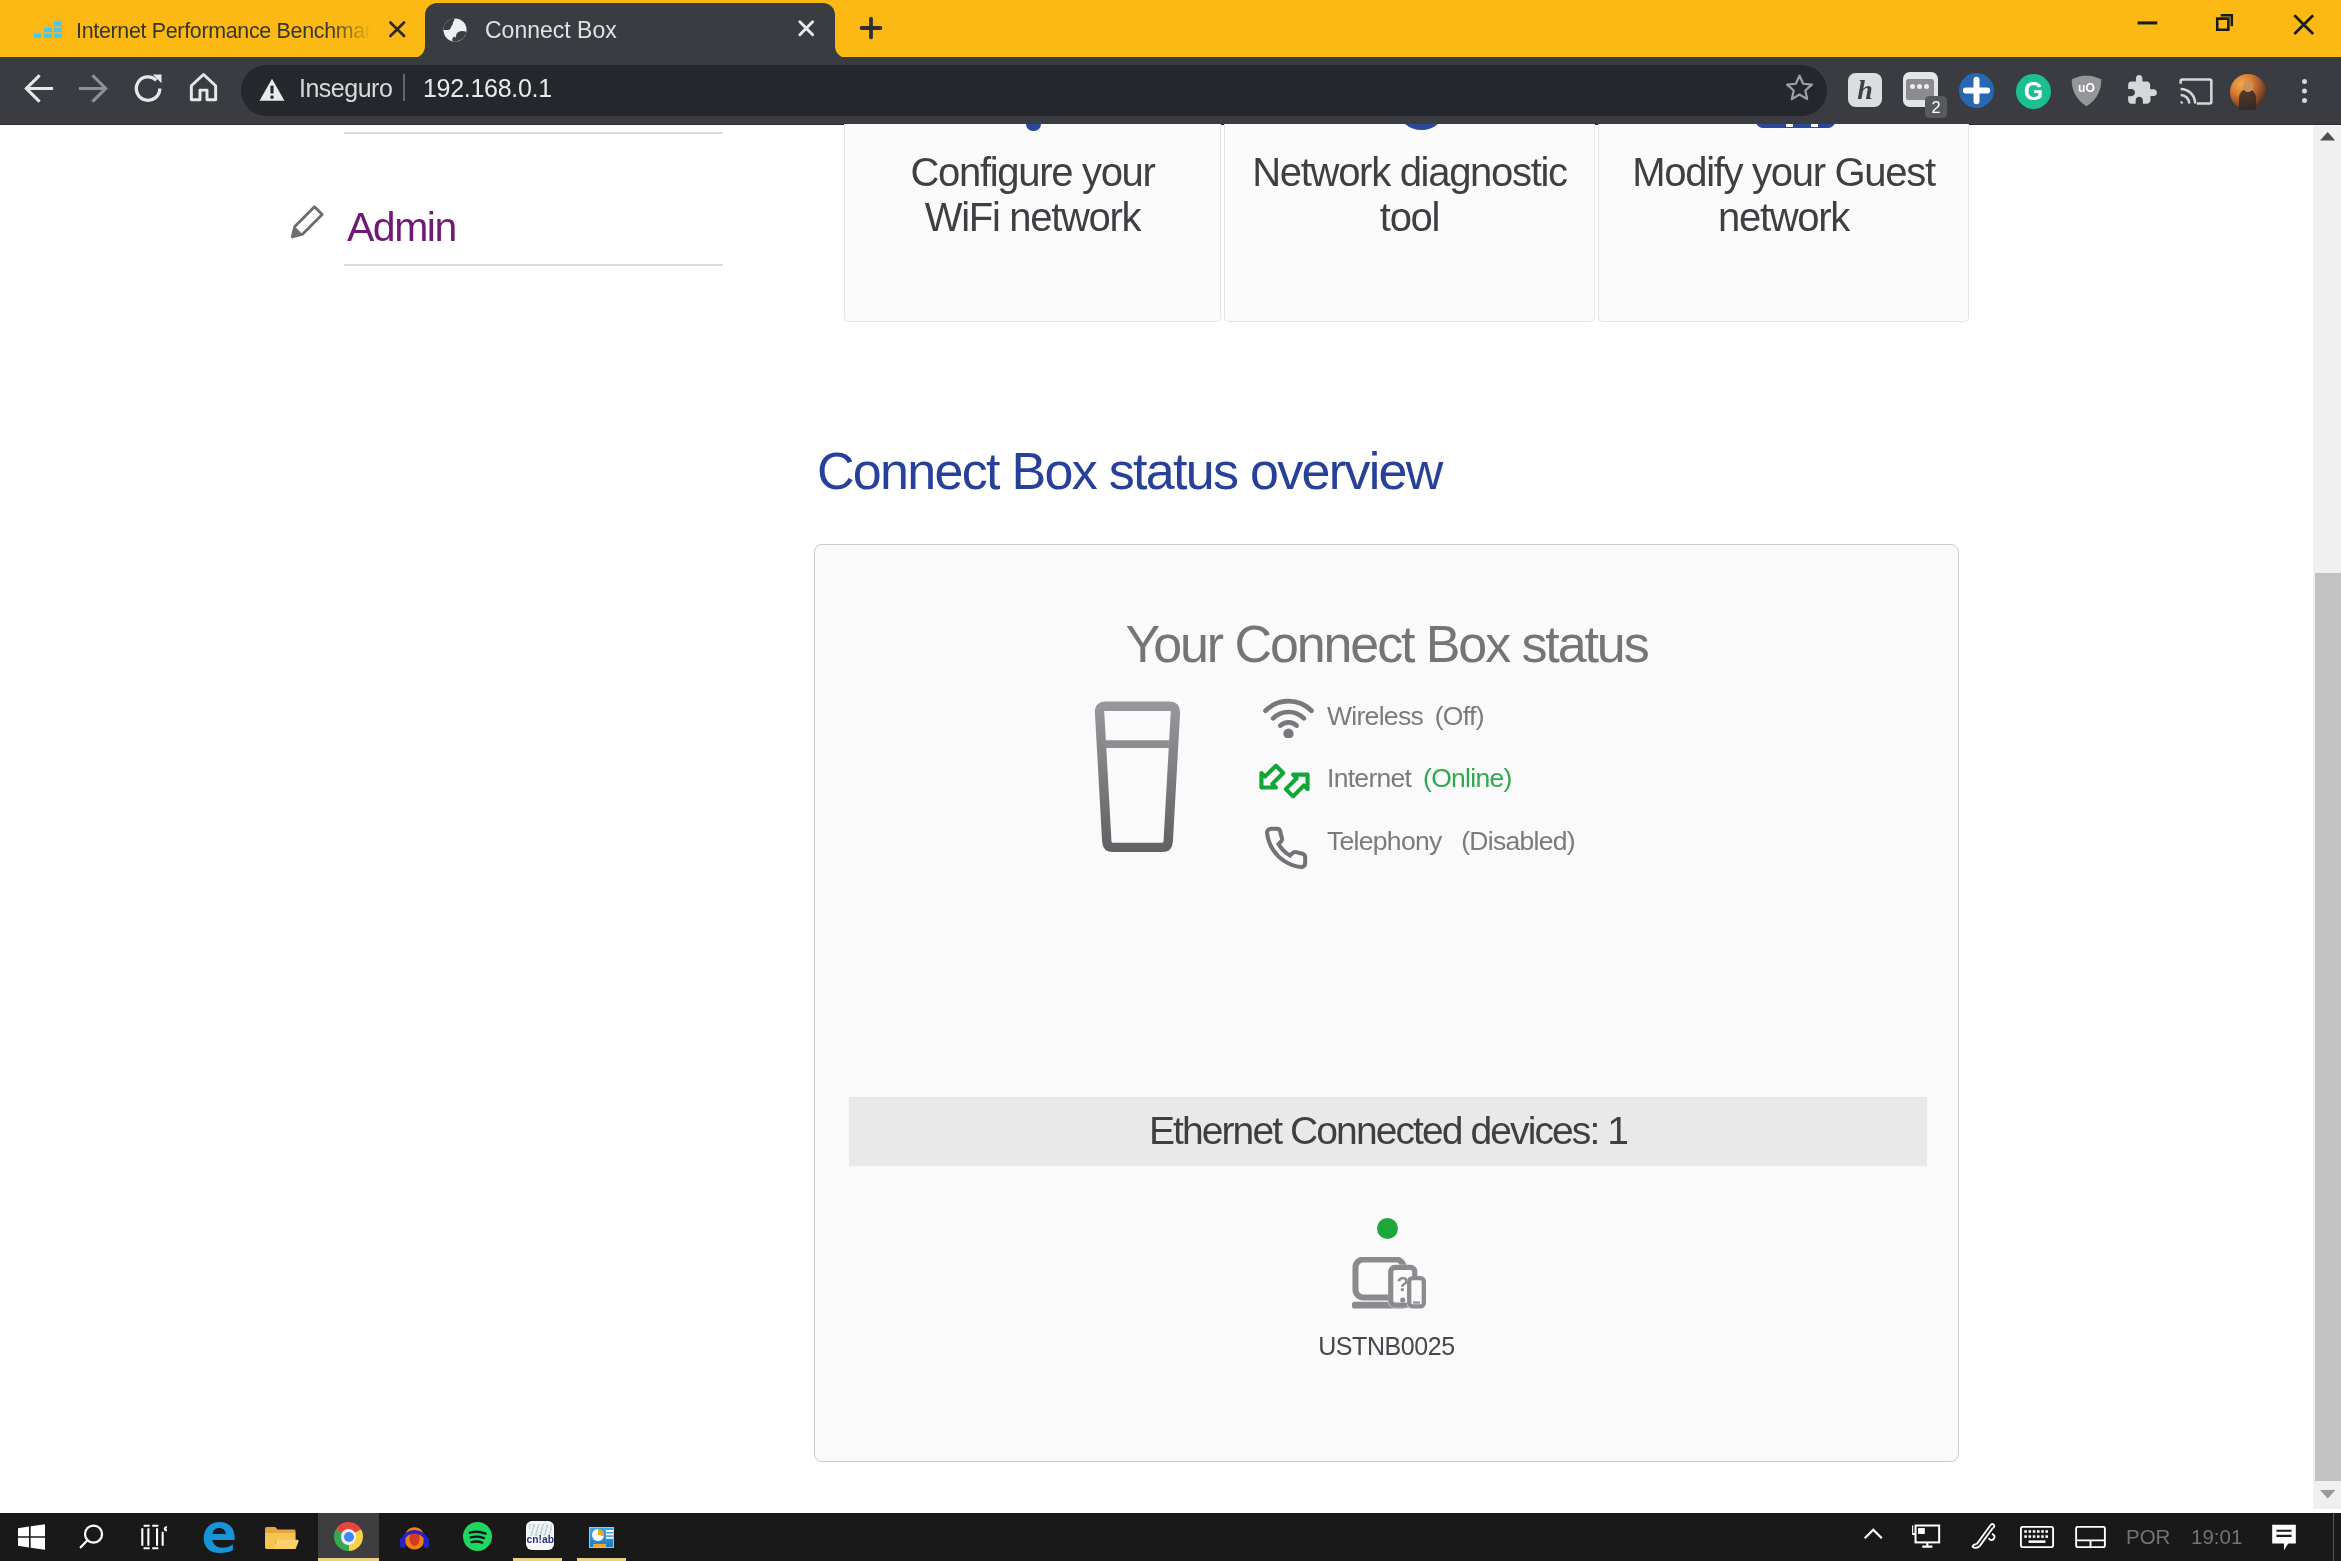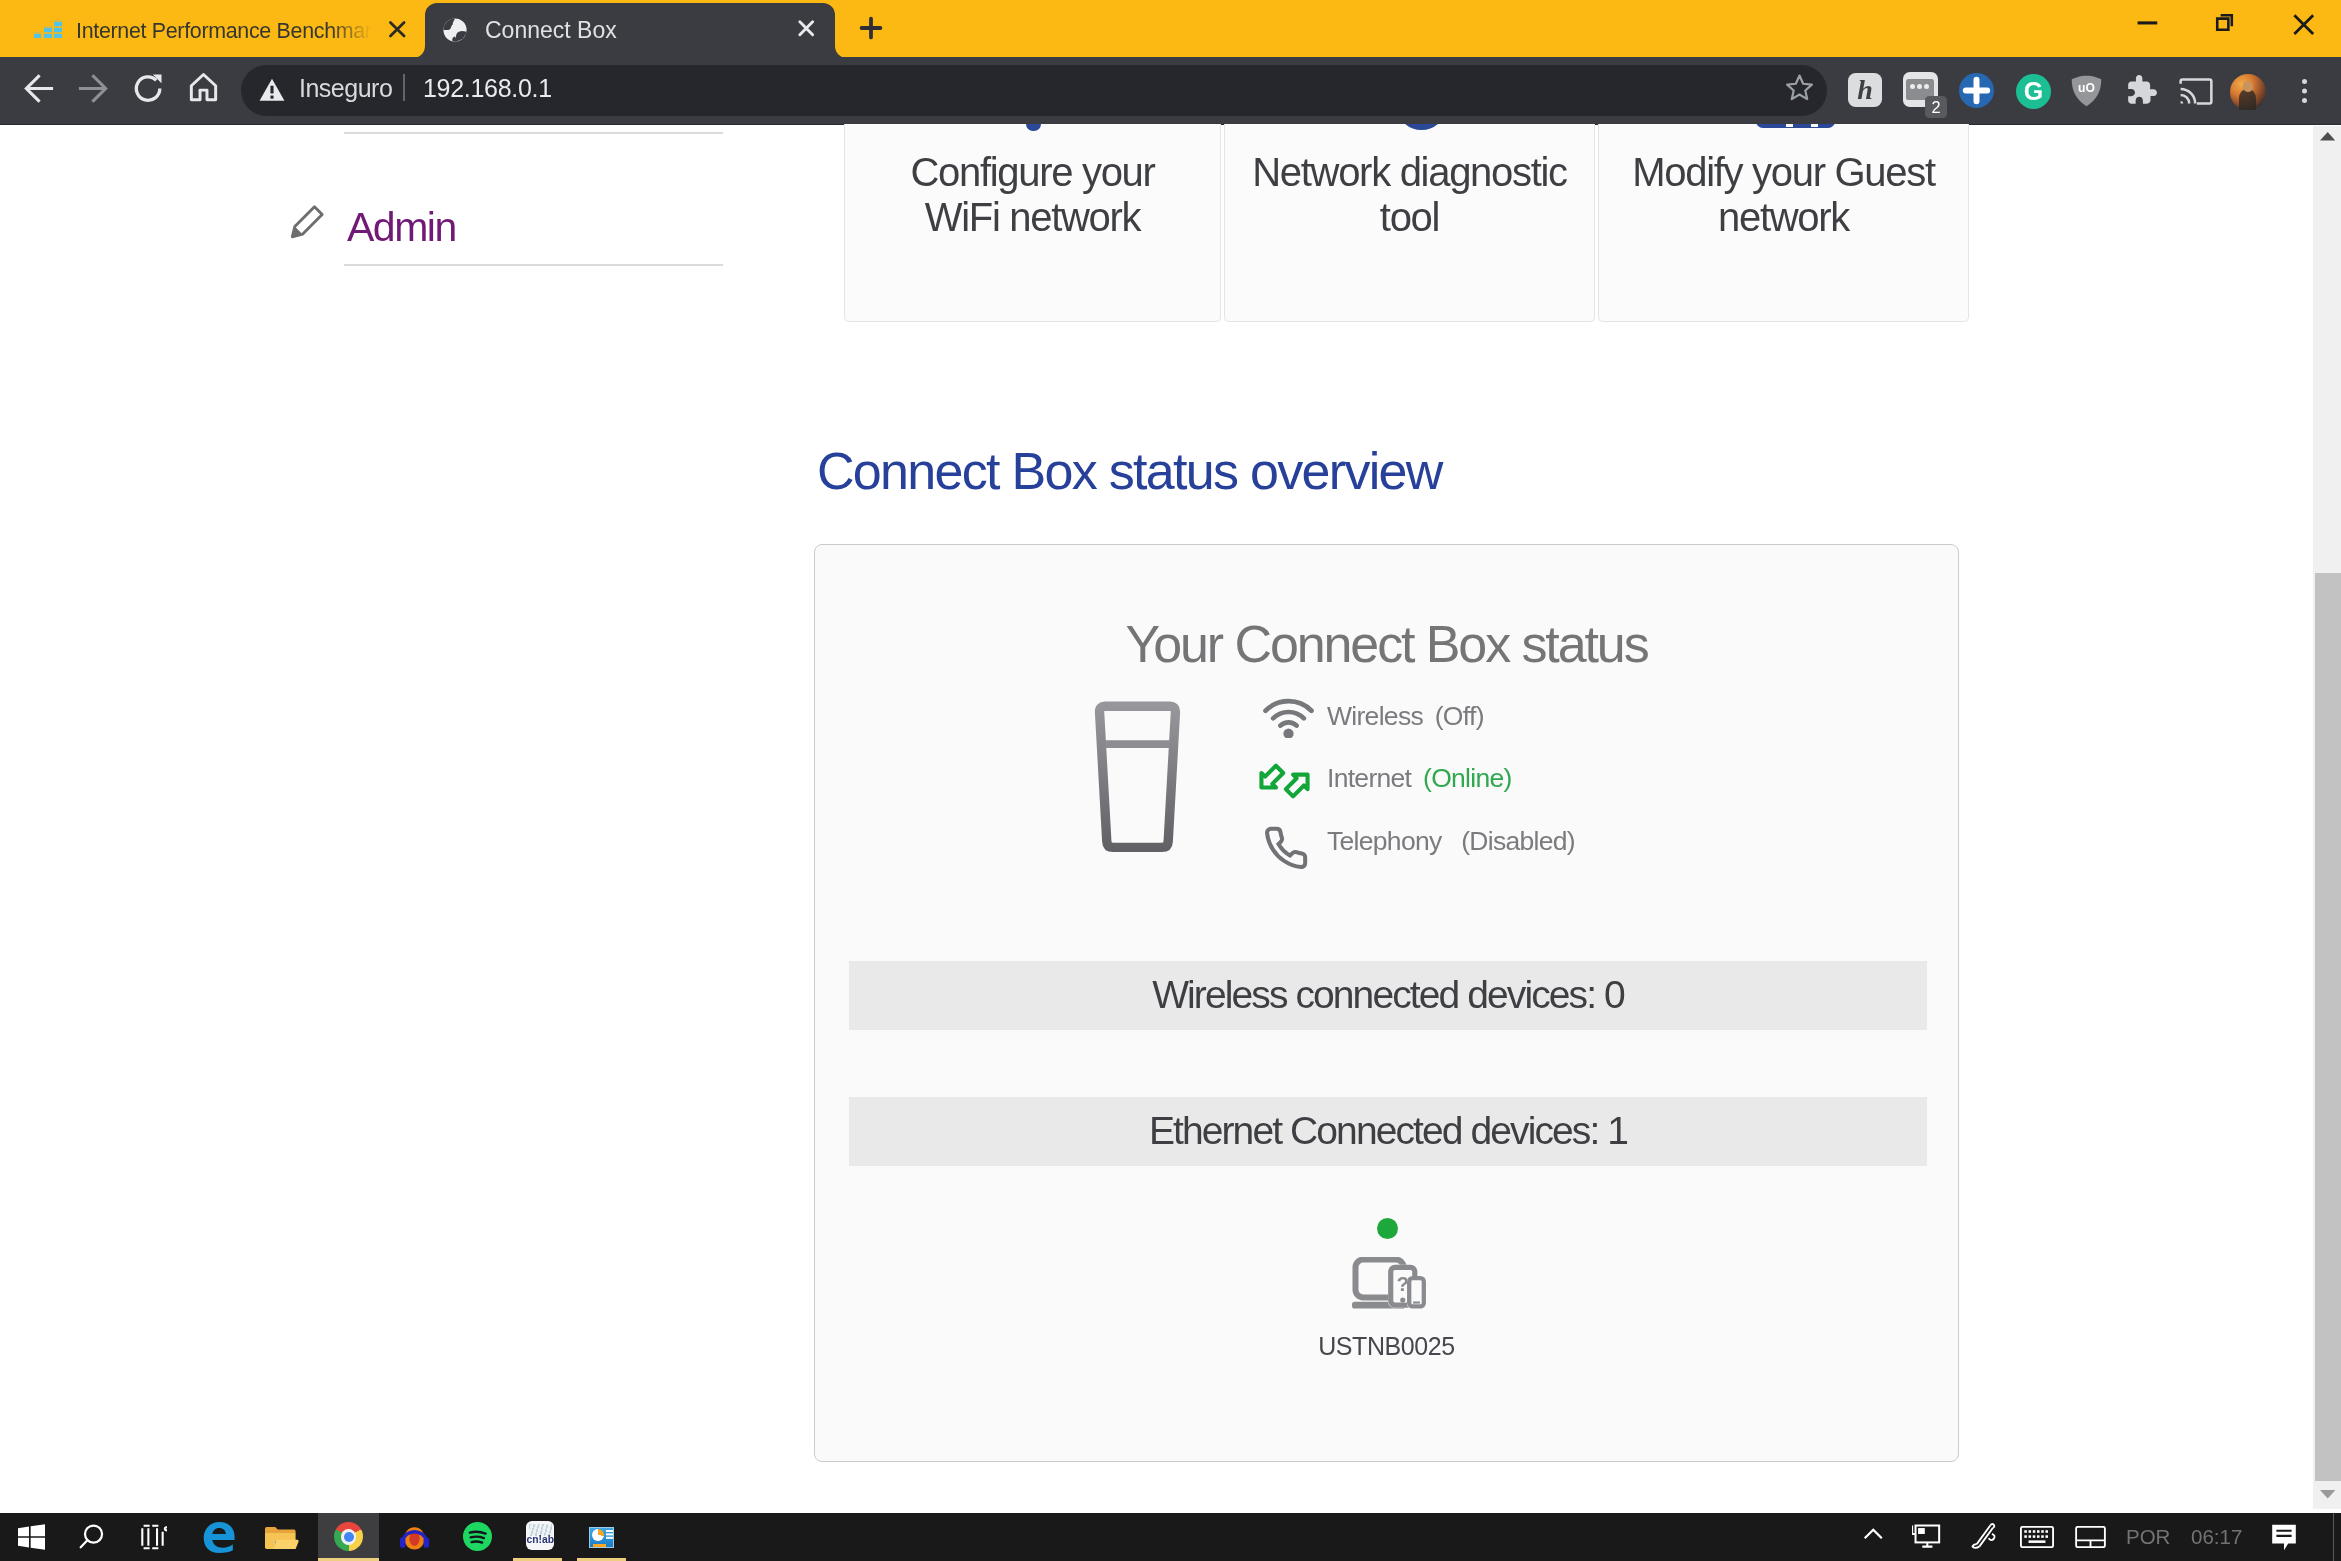--- a/index.html
+++ b/index.html
@@ -195,23 +195,20 @@
     <svg class="abs" style="left:443px;top:216px" width="53" height="41" viewBox="0 0 62 48">
       <path d="M0 0 L12 -12 L12 -6 L30 -6 L30 6 L12 6 L12 12 Z" transform="translate(4,31) rotate(-45)" fill="none" stroke="#12A639" stroke-width="4.8" stroke-linejoin="round"></path>
       <path d="M0 0 L12 -12 L12 -6 L30 -6 L30 6 L12 6 L12 12 Z" transform="translate(58,16) rotate(135)" fill="none" stroke="#12A639" stroke-width="4.8" stroke-linejoin="round"></path>
     </svg>
     <div class="statustext" style="top:219px">Internet <span class="green" style="margin-left:5.1px">(Online)</span></div>
     <svg class="abs" style="left:448px;top:280px" width="46" height="46" viewBox="0 0 24 24">
       <path d="M22 16.92v3a2 2 0 0 1-2.18 2 19.79 19.79 0 0 1-8.63-3.07 19.5 19.5 0 0 1-6-6 19.79 19.79 0 0 1-3.07-8.67A2 2 0 0 1 4.11 2h3a2 2 0 0 1 2 1.72 12.84 12.84 0 0 0 .7 2.81 2 2 0 0 1-.45 2.11L8.09 9.91a16 16 0 0 0 6 6l1.27-1.27a2 2 0 0 1 2.11-.45 12.84 12.84 0 0 0 2.81.7A2 2 0 0 1 22 16.92z" fill="none" stroke="#717276" stroke-width="2.1"></path>
     </svg>
     <div class="statustext" style="top:282px">Telephony <span style="margin-left:13px">(Disabled)</span></div>
 
-    <div class="gbar" style="top:416px">
-          <div class="gbartext">Wireless connected devices: 0</div>
-        </div>
     <div class="gbar" style="top:552px">
           <div class="gbartext">Ethernet Connected devices: 1</div>
         </div>
 
     <div id="gdot"></div>
     <svg class="abs" style="left:537px;top:712px" width="74" height="55" viewBox="0 0 86 64">
       <rect x="4" y="3" width="56" height="44" rx="9" fill="none" stroke="#8A8B8F" stroke-width="7"></rect>
       <rect x="0" y="52" width="62" height="8" rx="3" fill="#8A8B8F"></rect>
       <rect x="42" y="9" width="34" height="50" rx="7" fill="#FAFAFA"></rect>
       <rect x="45" y="12" width="28" height="44" rx="5" fill="none" stroke="#8A8B8F" stroke-width="6"></rect>
@@ -315,21 +312,21 @@
           <rect x="25" y="11" width="3" height="3"></rect>
           <rect x="30" y="11" width="3" height="3"></rect>
       <rect x="10" y="17" width="20" height="3"></rect>
     </g>
   </svg>
   <svg class="abs" style="left:2075px;top:13px" width="31" height="22" viewBox="0 0 36 26">
     <rect x="1" y="1" width="34" height="24" rx="2" fill="none" stroke="#FFF" stroke-width="2.2"></rect>
     <path d="M1 17 H35 M18 17 V25" stroke="#FFF" stroke-width="2.2"></path>
   </svg>
   <div class="tbtext" style="left:2126px">POR</div>
-  <div class="tbtext" style="left:2191px">06:17</div>
+  <div class="tbtext" style="left:2191px">19:01</div>
   <svg class="abs" style="left:2271px;top:11px" width="26" height="27" viewBox="0 0 30 32">
     <path d="M1 1 H29 V23 H20 L15 31 L15 23 H1 Z" fill="#FFF"></path>
     <path d="M6 8 H24 M6 14 H24" stroke="#191919" stroke-width="2.6"></path>
   </svg>
   <div class="abs" style="left:2333px;top:0;width:0.9px;height:48px;background:#5A5A5A"></div>
 </div>
 
 </div>
 
 

